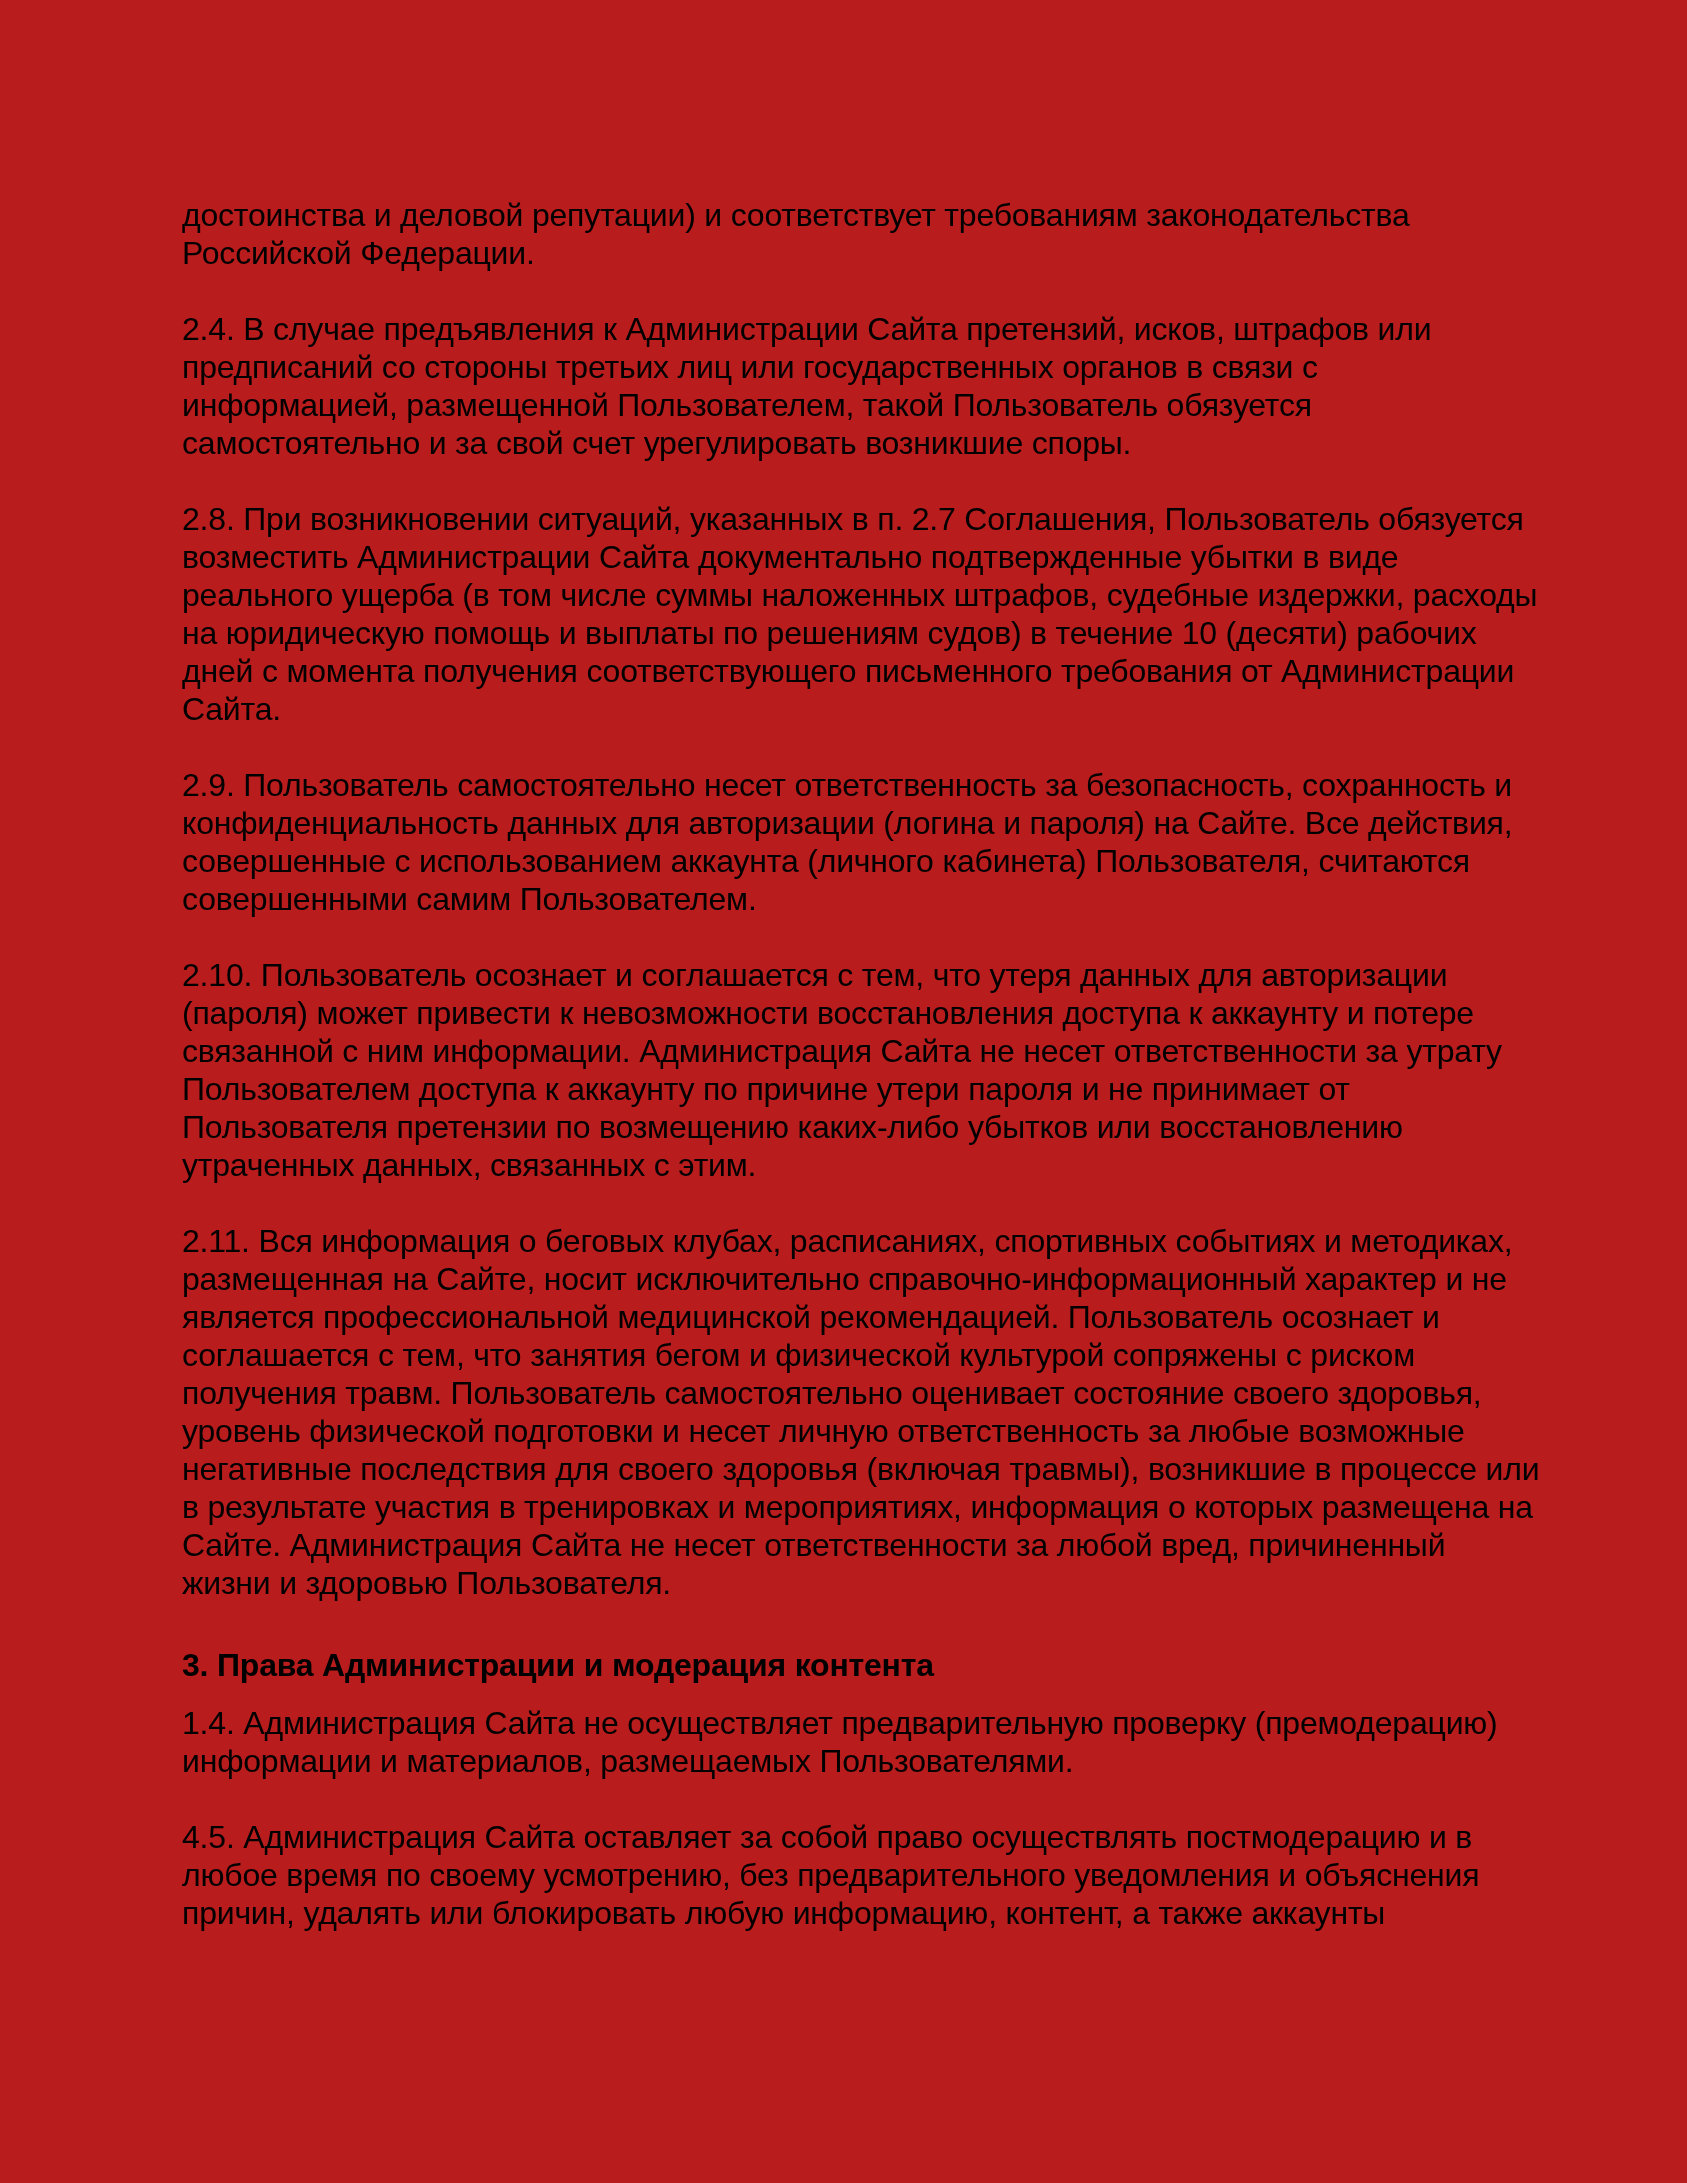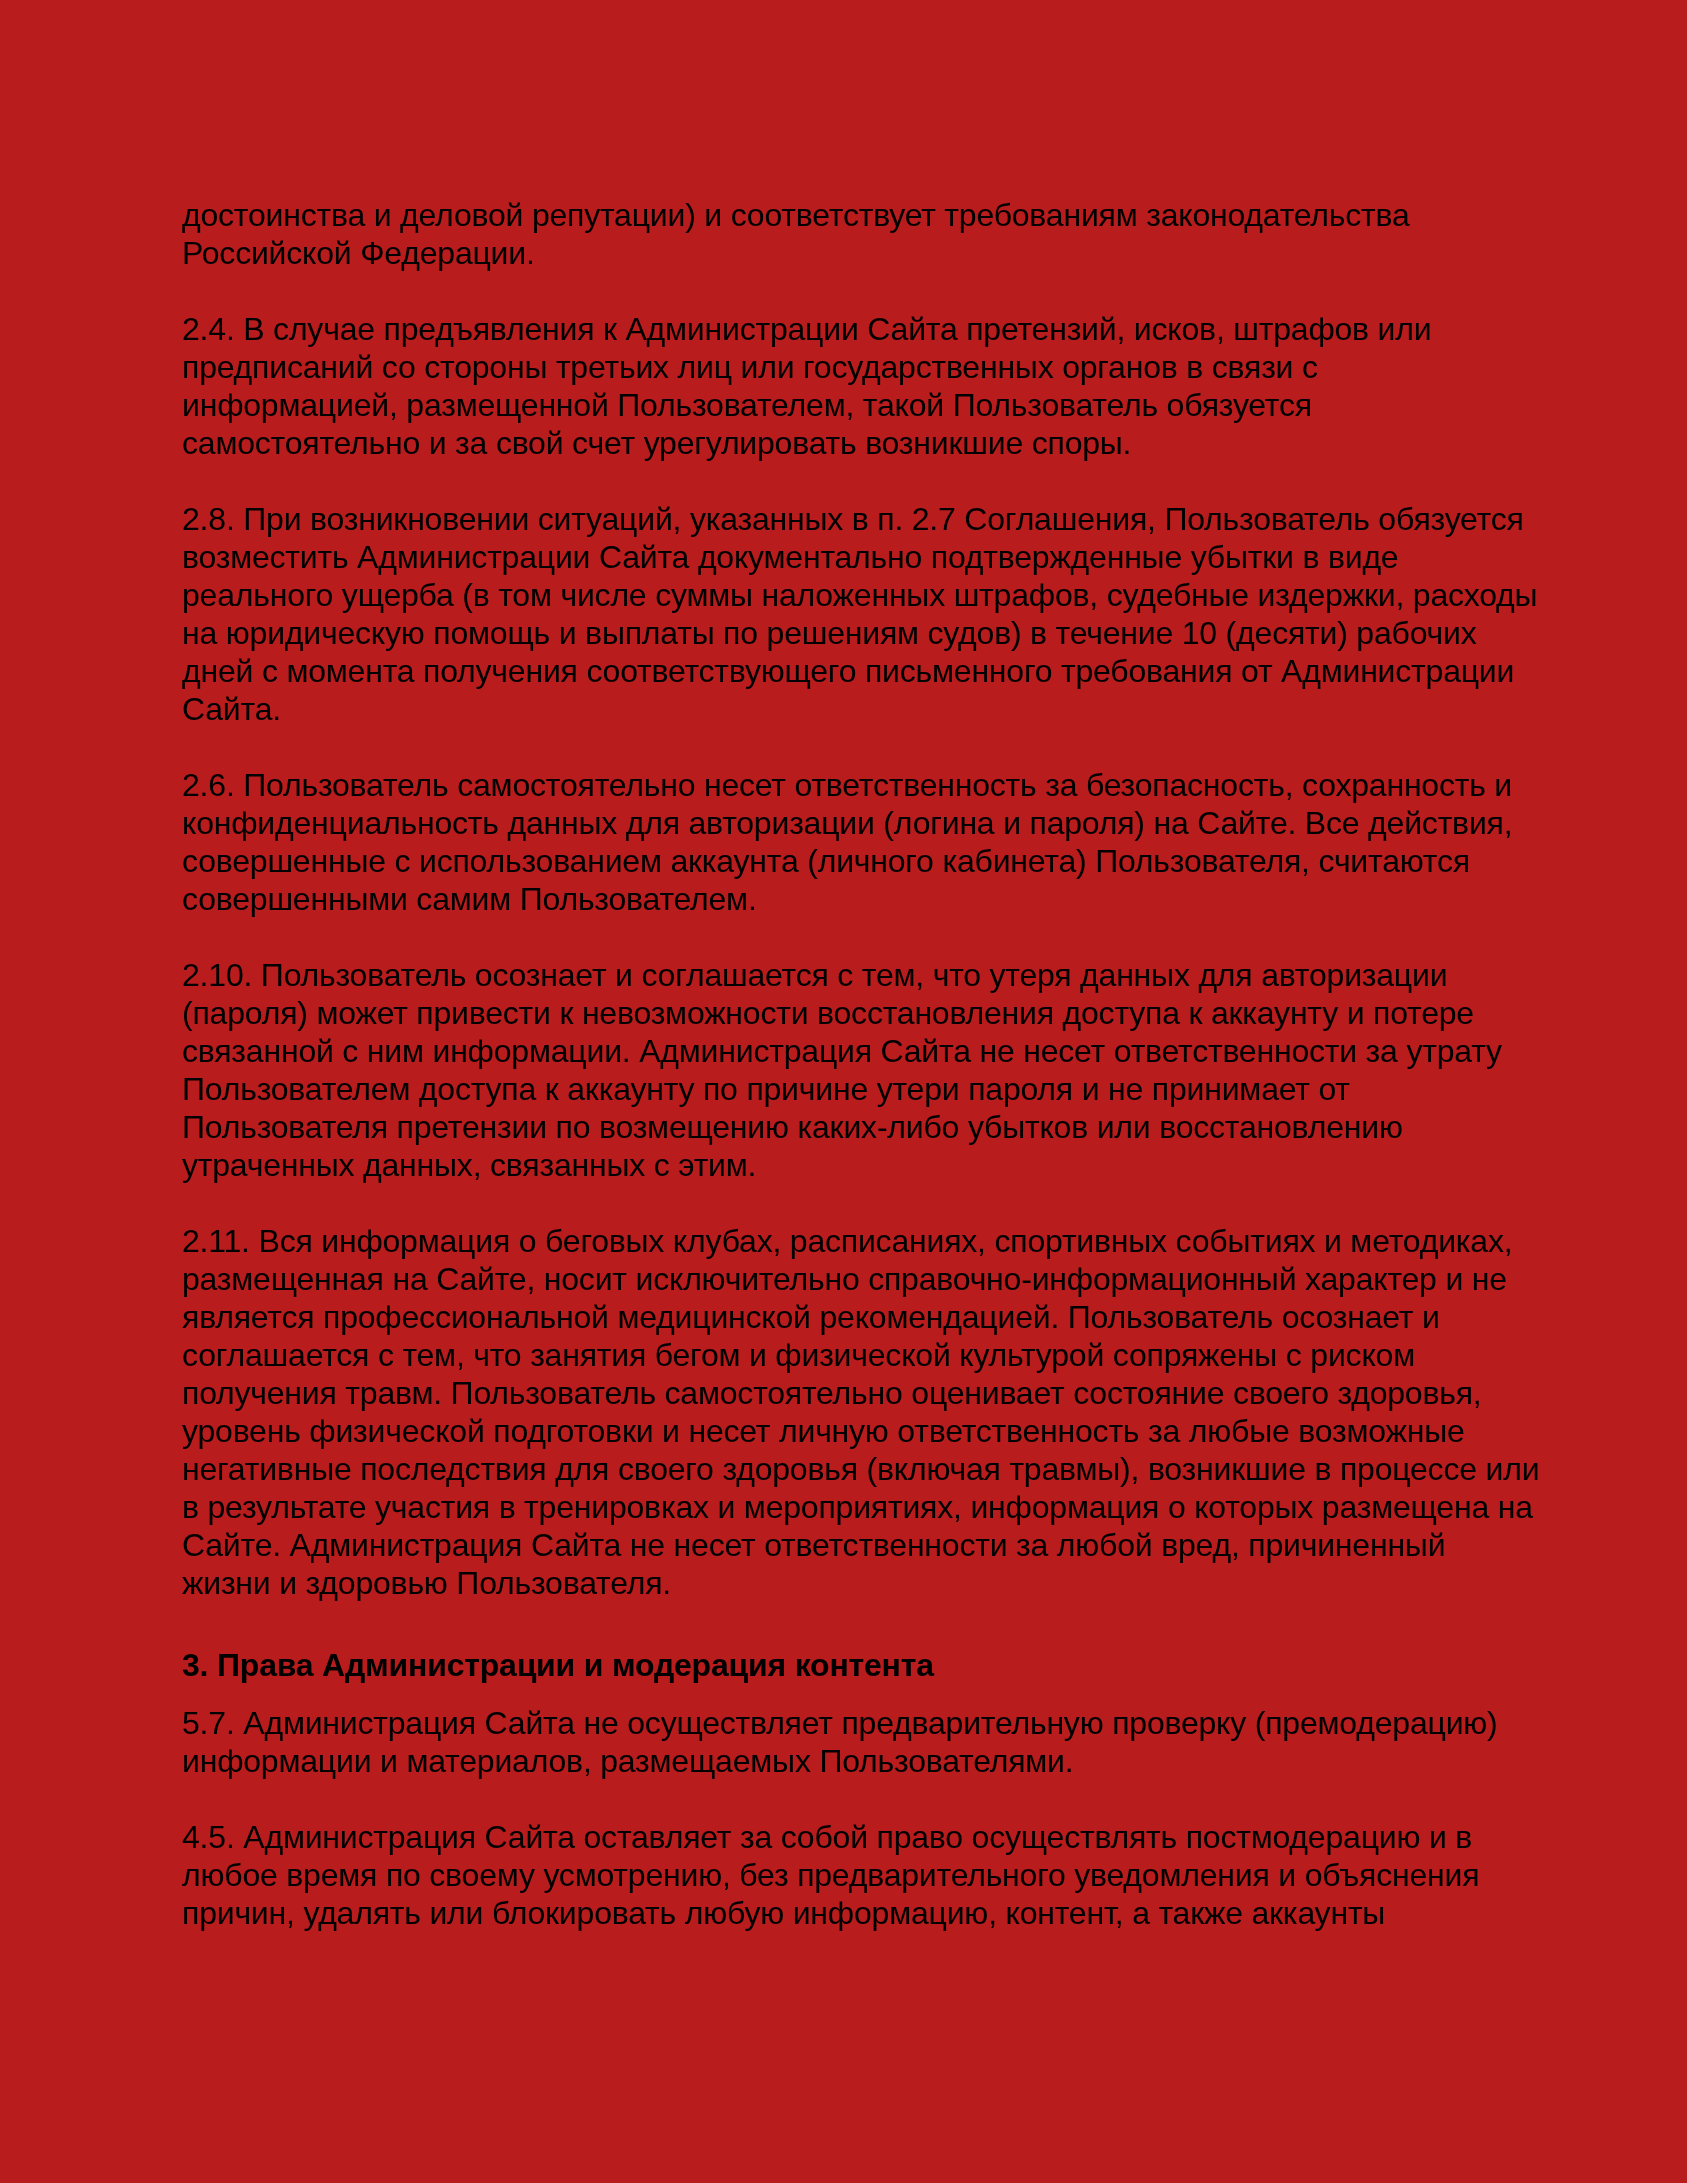--- a/index.html
+++ b/index.html
@@ -50,41 +50,41 @@
     <p class="para">2.4. В случае предъявления к Администрации Сайта претензий, исков, штрафов или
 предписаний со стороны третьих лиц или государственных органов в связи с
 информацией, размещенной Пользователем, такой Пользователь обязуется
 самостоятельно и за свой счет урегулировать возникшие споры.</p>
     <p class="para">2.8. При возникновении ситуаций, указанных в п. 2.7 Соглашения, Пользователь обязуется
 возместить Администрации Сайта документально подтвержденные убытки в виде
 реального ущерба (в том числе суммы наложенных штрафов, судебные издержки, расходы
 на юридическую помощь и выплаты по решениям судов) в течение 10 (десяти) рабочих
 дней с момента получения соответствующего письменного требования от Администрации
 Сайта.</p>
-    <p class="para">2.6. Пользователь самостоятельно несет ответственность за безопасность, сохранность и
+    <p class="para">2.9. Пользователь самостоятельно несет ответственность за безопасность, сохранность и
 конфиденциальность данных для авторизации (логина и пароля) на Сайте. Все действия,
 совершенные с использованием аккаунта (личного кабинета) Пользователя, считаются
 совершенными самим Пользователем.</p>
     <p class="para">2.10. Пользователь осознает и соглашается с тем, что утеря данных для авторизации
 (пароля) может привести к невозможности восстановления доступа к аккаунту и потере
 связанной с ним информации. Администрация Сайта не несет ответственности за утрату
 Пользователем доступа к аккаунту по причине утери пароля и не принимает от
 Пользователя претензии по возмещению каких-либо убытков или восстановлению
 утраченных данных, связанных с этим.</p>
     <p class="para">2.11. Вся информация о беговых клубах, расписаниях, спортивных событиях и методиках,
 размещенная на Сайте, носит исключительно справочно-информационный характер и не
 является профессиональной медицинской рекомендацией. Пользователь осознает и
 соглашается с тем, что занятия бегом и физической культурой сопряжены с риском
 получения травм. Пользователь самостоятельно оценивает состояние своего здоровья,
 уровень физической подготовки и несет личную ответственность за любые возможные
 негативные последствия для своего здоровья (включая травмы), возникшие в процессе или
 в результате участия в тренировках и мероприятиях, информация о которых размещена на
 Сайте. Администрация Сайта не несет ответственности за любой вред, причиненный
 жизни и здоровью Пользователя.</p>
     <h2 class="heading">3. Права Администрации и модерация контента</h2>
-    <p class="para">5.7. Администрация Сайта не осуществляет предварительную проверку (премодерацию)
+    <p class="para">1.4. Администрация Сайта не осуществляет предварительную проверку (премодерацию)
 информации и материалов, размещаемых Пользователями.</p>
     <p class="para">4.5. Администрация Сайта оставляет за собой право осуществлять постмодерацию и в
 любое время по своему усмотрению, без предварительного уведомления и объяснения
 причин, удалять или блокировать любую информацию, контент, а также аккаунты</p>
   </div>
 </div>
 
 
 </body></html>

